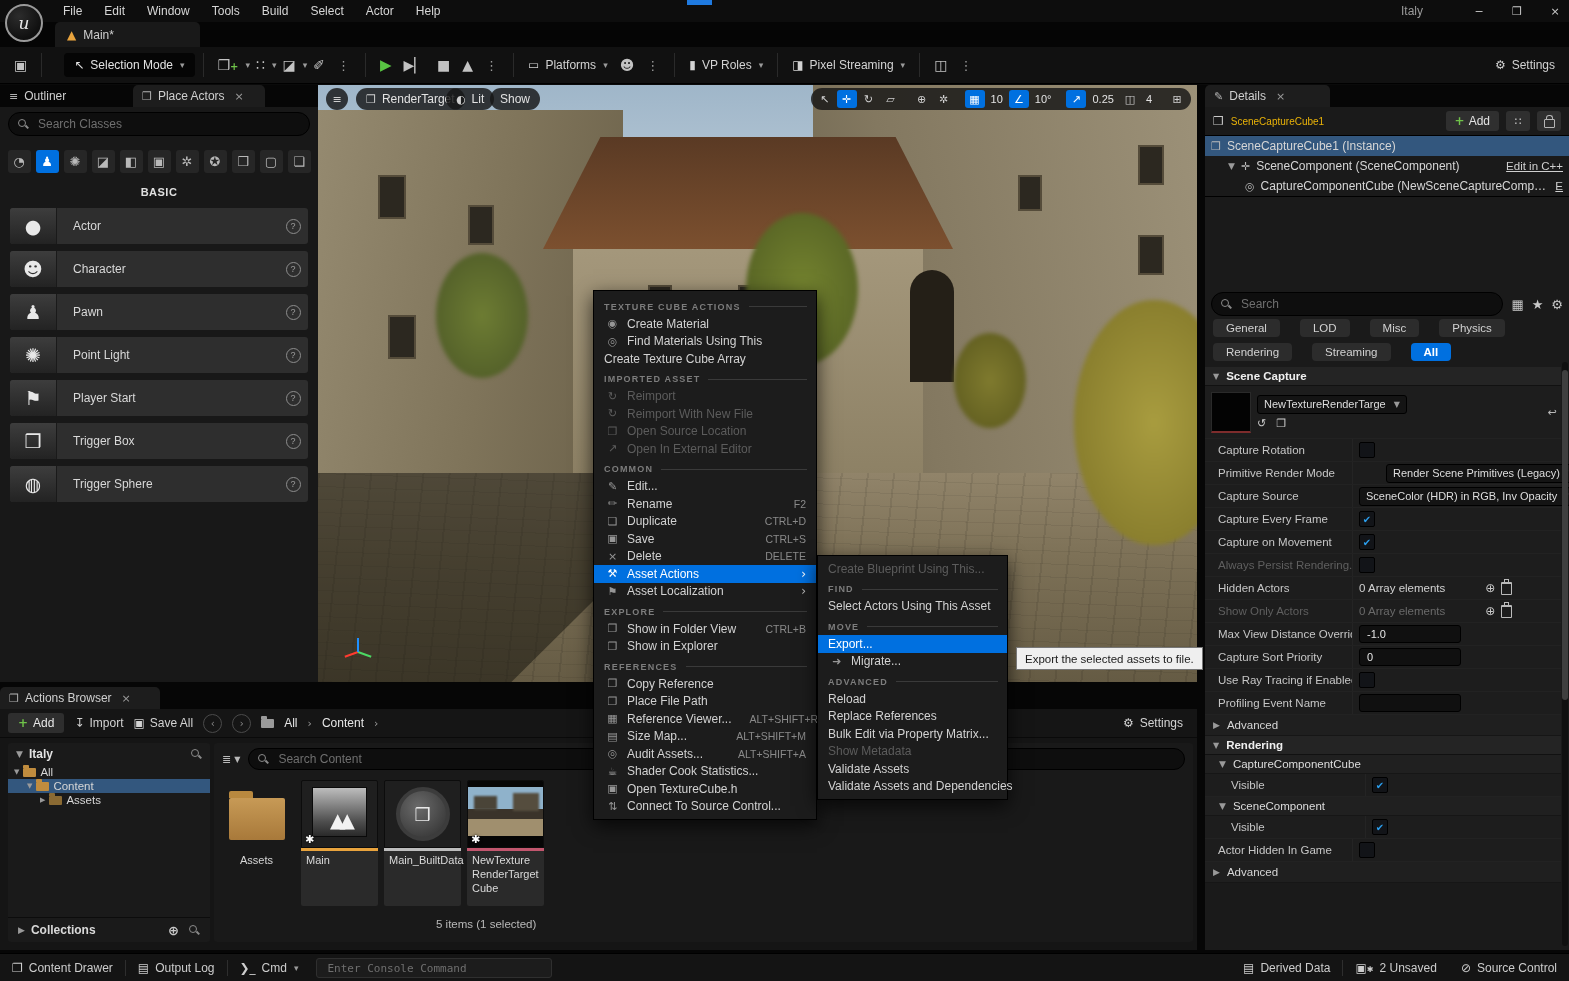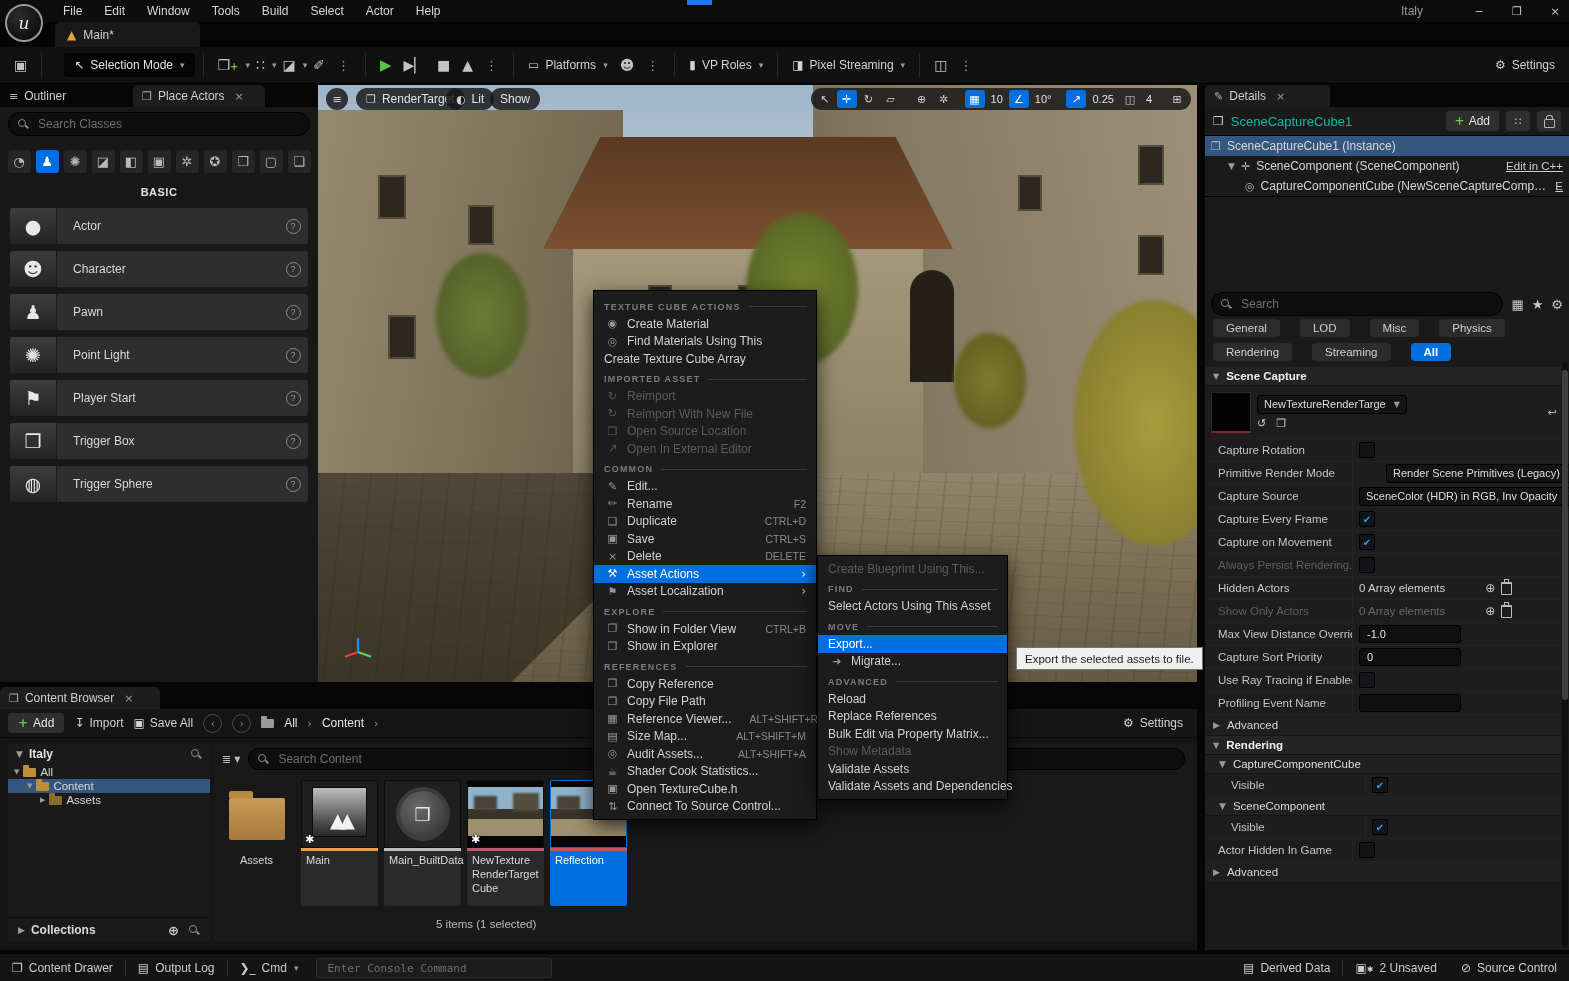--- a/index.html
+++ b/index.html
@@ -116,21 +116,21 @@
   .menu-item.highlighted .mi-label,.menu-item.highlighted .mi-icon,.menu-item.highlighted .mi-arrow{color:#fff;}
   #context-menu{left:593px;top:290px;width:224px;}
   #sub-menu{left:817px;top:555px;width:191px;z-index:51;}
   #tooltip{position:absolute;left:1016px;top:647px;height:21px;background:#efefef;border:1px solid #777;color:#1a1a1a;
      display:flex;align-items:center;padding:0 8px;font-size:11.5px;z-index:52;white-space:nowrap;}
 
   
   #details{position:absolute;left:1205px;top:85px;width:364px;height:865px;background:#151515;}
   #dt-body{position:absolute;top:22px;left:0;right:0;bottom:0;background:#1a1a1a;}
   #dt-header{height:28px;display:flex;align-items:center;padding:0 8px;gap:7px;}
-  #dt-title{color:#14b8a6;font-size:13px;flex:1;}
+  #dt-title{color:#eab308;font-size:10px;flex:1;}
   .dt-btn{background:#2f2f2f;border-radius:3px;height:20px;display:flex;align-items:center;gap:4px;padding:0 9px;color:#e3e3e3;}
   .dt-btn .plus{color:#6fc349;font-weight:bold;}
   .dt-sq{background:#2f2f2f;border-radius:3px;width:24px;height:20px;display:flex;align-items:center;justify-content:center;color:#cfcfcf;font-size:11px;}
   #dt-tree{border-top:1px solid #000;border-bottom:1px solid #000;}
   .tree-row{height:20px;display:flex;align-items:center;gap:6px;font-size:12px;color:#d6d6d6;padding:0 6px;white-space:nowrap;overflow:hidden;}
   .tree-row.selected{background:#33577e;}
   .tree-link{margin-left:auto;color:#cfcfcf;text-decoration:underline;font-size:11.5px;flex:0 0 auto;}
   .tr-ic{color:#b9b9b9;font-size:11px;}
   .tr-caret{color:#9a9a9a;font-size:9px;}
   #dt-search-row{position:absolute;left:6px;right:6px;top:185px;display:flex;align-items:center;gap:8px;}
@@ -589,21 +589,21 @@
         <span class="mh-text">REFERENCES</span>
         <span class="mh-rule"></span>
       </div>
       <div class="menu-item">
         <span class="mi-icon g">❐</span>
         <span class="mi-label">Copy Reference</span>
         <span class="mi-spacer"></span>
       </div>
       <div class="menu-item">
         <span class="mi-icon g">❐</span>
-        <span class="mi-label">Copy File Path</span>
+        <span class="mi-label">Place File Path</span>
         <span class="mi-spacer"></span>
       </div>
       <div class="menu-item">
         <span class="mi-icon g">▦</span>
         <span class="mi-label">Reference Viewer...</span>
         <span class="mi-spacer"></span>
         <span class="mi-shortcut">ALT+SHIFT+R</span>
       </div>
       <div class="menu-item">
         <span class="mi-icon g">▤</span>
@@ -946,21 +946,21 @@
     </div>
   </div>
 
   <div id="splitter-v"></div>
   <div id="gap-h"></div>
 
   <div id="cbrowser">
     <div class="ptab-strip"></div>
     <div class="ptab active" style="left:0;width:160px">
       <span class="ptab-ic g">❐</span>
-      <span>Content Browser</span>
+      <span>Actions Browser</span>
       <span class="x g">×</span>
     </div>
     <div id="cb-toolbar">
       <div class="cb-add">
         <span style="color:#6fc349;font-weight:bold" class="g">+</span>
         <span>Add</span>
       </div>
       <div class="cb-tbtn">
         <span class="g">↧</span>
         <span>Import</span>
@@ -1047,27 +1047,20 @@
             <div class="tlabel">Main_BuiltData</div>
           </div>
           <div class="tile">
             <div class="thumbwrap">
               <div class="pano"></div>
               <span class="dirty g">✱</span>
             </div>
             <div class="underline" style="background: rgb(194, 86, 110);"></div>
             <div class="tlabel">NewTexture RenderTarget Cube</div>
           </div>
-          <div class="tile selected">
-            <div class="thumbwrap">
-              <div class="pano"></div>
-            </div>
-            <div class="underline" style="background: rgb(194, 86, 110);"></div>
-            <div class="tlabel">Reflection</div>
-          </div>
         </div>
       <div id="cb-status">5 items (1 selected)</div>
     </div>
   </div>
 
   <div id="gap-b"></div>
 
   <div id="statusbar">
     <div class="sb-item">
       <span class="g">❐</span>

